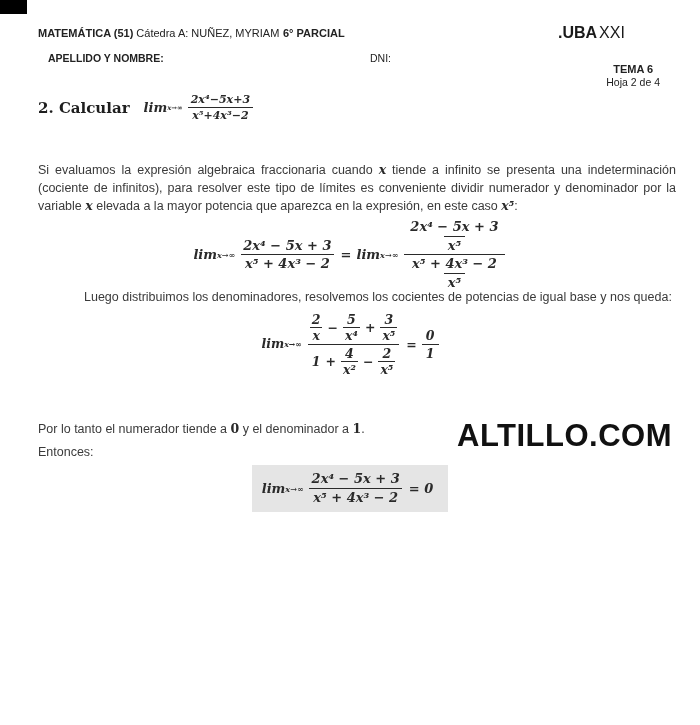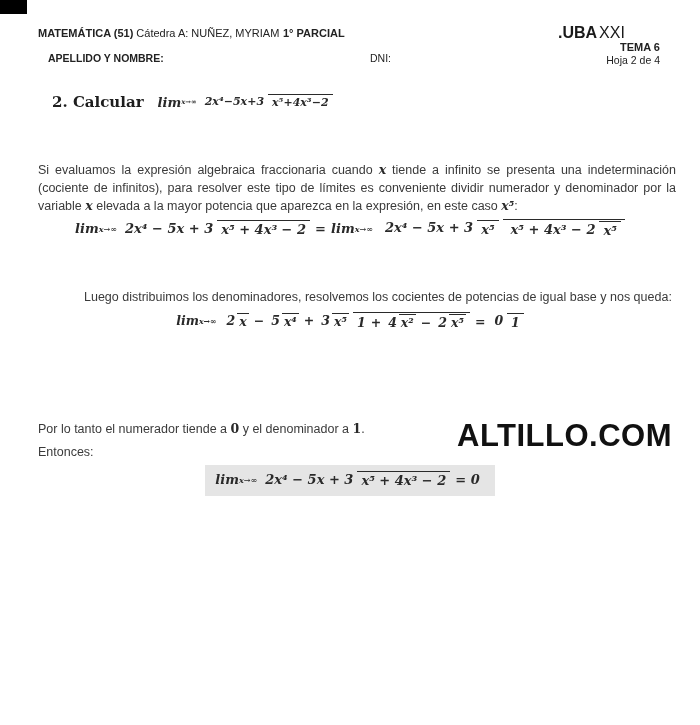--- a/index.html
+++ b/index.html
@@ -13,38 +13,38 @@
   .black-mark{left:0;top:27;width:27px;height:14px;background:#000;}
   .h-course{left:38px;top:27px;font-size:11px;color:#222;}
   .h-course .bold{font-weight:bold;}
   .h-course .reg{font-weight:normal;margin-left:3px;}
   .h-exam{left:283px;top:27px;font-size:11px;font-weight:bold;color:#222;}
   .h-logo{left:558px;top:24px;font-size:16px;color:#1a1a1a;letter-spacing:0;}
   .h-logo .logo-bold{font-weight:bold;}
   .h-logo .logo-light{font-weight:normal;margin-left:2px;}
   .h-name{left:48px;top:52px;font-size:10.5px;color:#222;font-weight:bold;}
   .h-dni{left:370px;top:52px;font-size:10.5px;color:#222;}
-  .h-tema{right:40px;top:41px;text-align:right;color:#222;}
+  .h-tema{right:40px;top:63px;text-align:center;color:#222;}
   .h-tema .tema{font-size:11px;font-weight:bold;display:block;}
   .h-tema .hoja{font-size:10.5px;display:block;margin-top:1px;}
 
   
   .math{font-family:"DejaVu Serif",serif;font-weight:bold;font-style:italic;color:#2a2a2a;}
   .lim{display:inline-flex;flex-direction:row;align-items:center;vertical-align:middle;margin-right:4px;text-align:right;}
   .lim-word{line-height:1;}
   .lim-sub{font-size:0.62em;line-height:1;margin-top:1px;}
-  .frac{display:inline-flex;flex-direction:row;align-items:center;vertical-align:middle;}
+  .frac{display:inline-flex;flex-direction:column;align-items:center;vertical-align:middle;}
   .fnum{display:inline-flex;align-items:center;justify-content:center;padding:0 4px 1px;line-height:1.2;}
   .fden{display:inline-flex;align-items:center;justify-content:center;padding:1px 4px 0;border-top:1.5px solid #2a2a2a;line-height:1.2;}
   .op{margin:0 5px;}
   .frow{display:inline-flex;align-items:center;}
 
   
   .problem{left:38px;top:93px;display:flex;align-items:center;}
-  .problem-label{font-family:"DejaVu Serif",serif;font-weight:bold;font-size:15px;color:#1e1e1e;margin-right:14px;margin-left:14px;}
+  .problem-label{font-family:"DejaVu Serif",serif;font-weight:bold;font-size:15px;color:#1e1e1e;margin-right:14px;}
   .problem .math{font-size:11px;}
   .problem .lim-word{font-size:13px;}
 
   
   .para{left:38px;width:638px;font-size:12.5px;line-height:17.5px;text-align:justify;color:#3a3a3a;}
   .mvar{font-family:"DejaVu Serif",serif;font-weight:bold;font-style:italic;color:#2a2a2a;}
   .mnum{font-family:"DejaVu Serif",serif;font-weight:bold;color:#2a2a2a;}
   .p1{top:161px;}
   .p2{top:289px;margin-left:46px;}
   .p3{top:378px;}
@@ -66,21 +66,21 @@
 </head>
 <body>
 
 <div class="page">
 
   <div class="abs black-mark"></div>
 
   <div class="abs h-course">
     <span class="bold">MATEMÁTICA (51)</span><span class="reg">Cátedra A: NUÑEZ, MYRIAM</span>
   </div>
-  <div class="abs h-exam">1° PARCIAL</div>
+  <div class="abs h-exam">6° PARCIAL</div>
   <div class="abs h-logo">
     <span class="logo-bold">.UBA</span><span class="logo-light">XXI</span>
   </div>
   <div class="abs h-name">APELLIDO Y NOMBRE:</div>
   <div class="abs h-dni">DNI:</div>
   <div class="abs h-tema">
     <span class="tema">TEMA 6</span>
     <span class="hoja">Hoja 2 de 4</span>
   </div>
 

